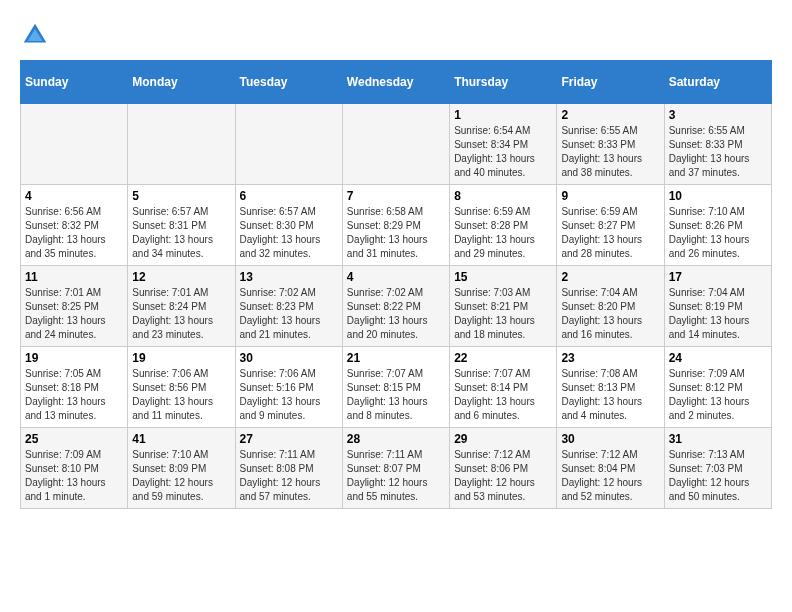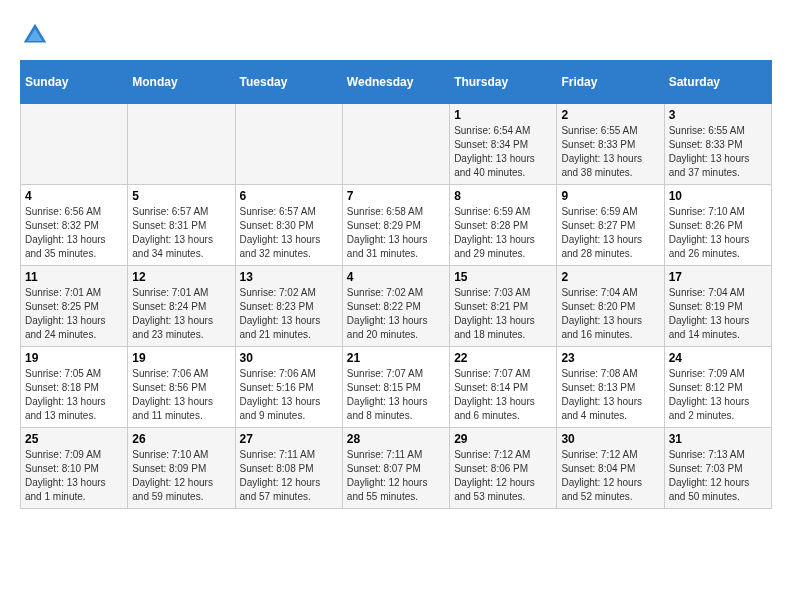--- a/index.html
+++ b/index.html
@@ -278,21 +278,21 @@
         </td>
       </tr>
       <tr>
         <td>
           <span class="day-number">25</span>
           <div class="day-content">Sunrise: 7:09 AM
 Sunset: 8:10 PM
 Daylight: 13 hours and 1 minute.</div>
         </td>
         <td>
-          <span class="day-number">26</span>
+          <span class="day-number">41</span>
           <div class="day-content">Sunrise: 7:10 AM
 Sunset: 8:09 PM
 Daylight: 12 hours and 59 minutes.</div>
         </td>
         <td>
           <span class="day-number">27</span>
           <div class="day-content">Sunrise: 7:11 AM
 Sunset: 8:08 PM
 Daylight: 12 hours and 57 minutes.</div>
         </td>

